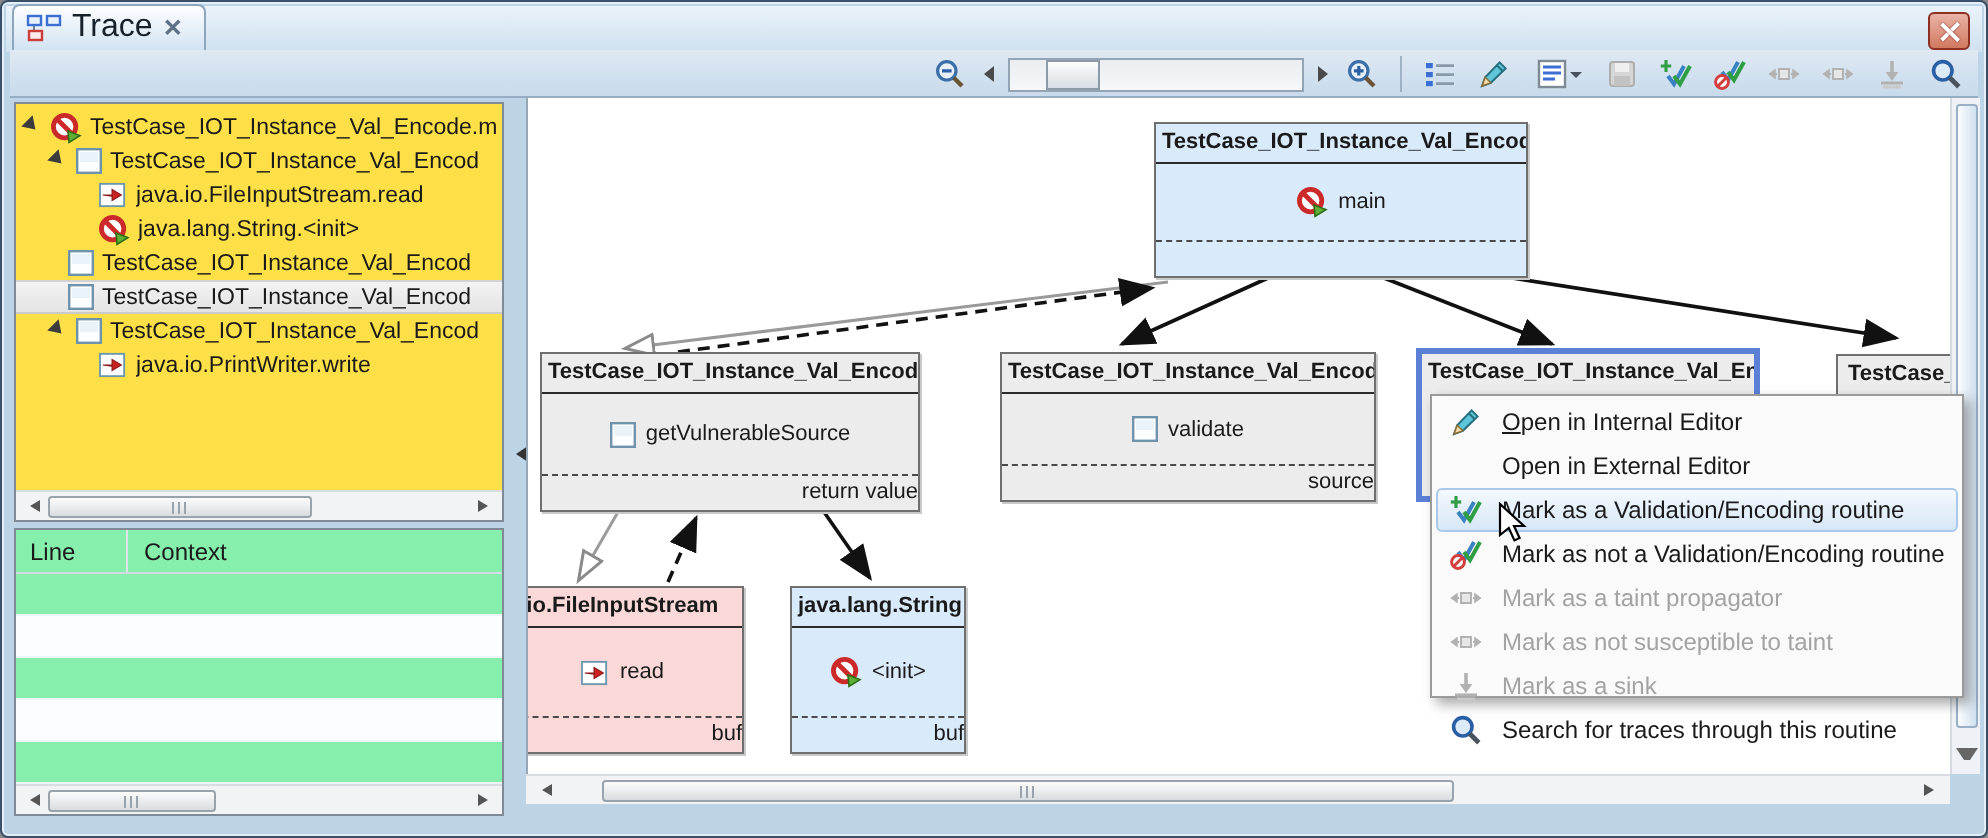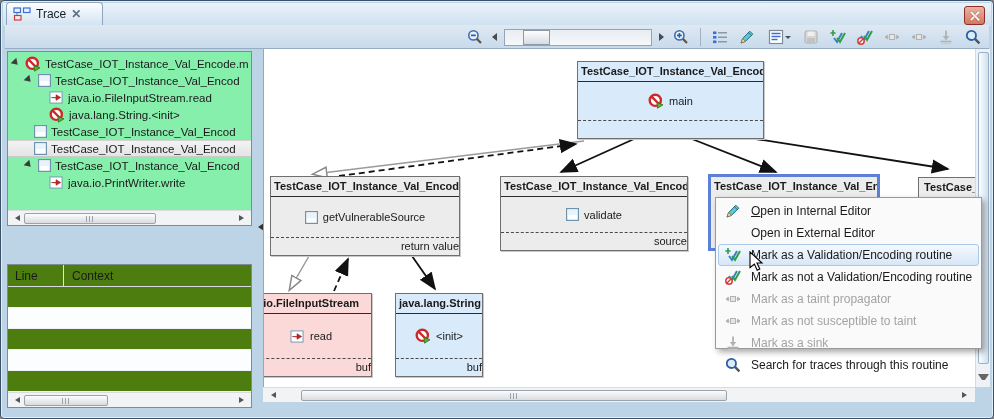--- a/index.html
+++ b/index.html
@@ -19,48 +19,48 @@
   .closebtn .x { position:relative; width:9px; height:9px; }
   .closebtn .x::before,.closebtn .x::after { content:""; position:absolute; left:4px; top:-1px;
     width:2.4px; height:12px; background:#fff; box-shadow:0 0 1px #7a241a; }
   .closebtn .x::before { transform:rotate(45deg);} .closebtn .x::after { transform:rotate(-45deg);}
   
   .tabstrip { position:absolute; left:4px; top:24px; right:4px; height:24px;
     background:linear-gradient(#dfe9f3,#c8daeb); border-bottom:1px solid #97adc3; }
   .tab { position:absolute; left:5px; top:1px; width:97px; height:23px;
     background:linear-gradient(#fdfeff,#d2e3f2); border:1px solid #8ea6bc; border-bottom:none;
     border-radius:4px 4px 0 0; display:flex; align-items:center; gap:5px; padding:0 6px; }
-  .tab .tlabel { font-size:12px; color:#16202b; }
+  .tab .tlabel { font-size:16px; color:#16202b; }
   .tab .tclose { color:#5f7184; font-size:12px; font-weight:bold; line-height:10px; }
   
   .toolbar { position:absolute; right:10px; top:25px; height:22px; display:flex;
     align-items:center; gap:7px; }
   .tsep { width:1px; height:18px; background:#9fb2c4; margin:0 2px; }
   .tbtn { width:20px; height:20px; display:flex; align-items:center; justify-content:center; }
   .arrbtn { width:0; height:0; border:4px solid transparent; }
   .arr-left  { border-right:5px solid #4a4a4a; border-left:none; }
   .arr-right { border-left:5px solid #4a4a4a; border-right:none; }
   .ztrack { width:148px; height:17px; border:1px solid #93a5b5; background:linear-gradient(#e9edf1,#f6f8fa);
     position:relative; }
   .zthumb { position:absolute; left:18px; top:0; width:27px; height:15px;
     background:linear-gradient(#fcfdfe,#d7dde3); border:1px solid #8d9aa7; }
   .ddarrow { width:0;height:0;border:3.5px solid transparent;border-top:4.5px solid #3c4document;border-top-color:#44505c;margin-left:1px;margin-top:4px;}
   
-  .treebox { position:absolute; left:6px; top:50px; width:245px; height:175px;
-    background:#86efac; border:1px solid #7f8a96; overflow:hidden; }
+  .treebox { position:absolute; left:6px; top:50px; width:245px; height:210px;
+    background:#fde047; border:1px solid #7f8a96; overflow:hidden; }
   .trow { position:relative; height:17px; display:flex; align-items:center; white-space:nowrap;
     font-size:11.5px; }
   .trow.sel { background:linear-gradient(#f3f3f3,#e4e4e4); border-top:1px solid #d2d2d2; border-bottom:1px solid #cacaca; }
   .exp { width:0; height:0; border:4px solid transparent; border-left:6px solid #3c3c3c;
     transform:rotate(45deg); margin-right:3px; flex:0 0 auto; }
   .exp.none { border:none; width:6px; height:0; transform:none; margin-right:3px; }
   .lvl0 { padding-left:4px; } .lvl1 { padding-left:17px; } .lvl2 { padding-left:41px; }
   .tlab { overflow:hidden; margin-left:4px; }
   .tablebox { position:absolute; left:6px; top:263px; width:245px; height:144px;
-    background:#4d7c0f; border:1px solid #7f8a96; overflow:hidden; }
+    background:#86efac; border:1px solid #7f8a96; overflow:hidden; }
   .thead { display:flex; height:22px; border-bottom:1px solid #d4dae0; align-items:center; font-size:12px; }
   .th1 { width:56px; padding-left:7px; border-right:1px solid #dde3e9; height:100%; line-height:22px; }
   .th2 { padding-left:8px; }
   .trowE { height:21px; border-bottom:1px solid #eef3f8; }
   .trowE:nth-child(odd){ background:#fbfdff; }
   
   .hs { position:absolute; height:15px; background:#f2f3f4; border-top:1px solid #d9dde1;
     display:flex; align-items:center; }
   .sbth { position:absolute; top:2px; height:11px; background:linear-gradient(#fcfcfc,#d9dcdf);
     border:1px solid #9aa3ab; border-radius:2px; }

